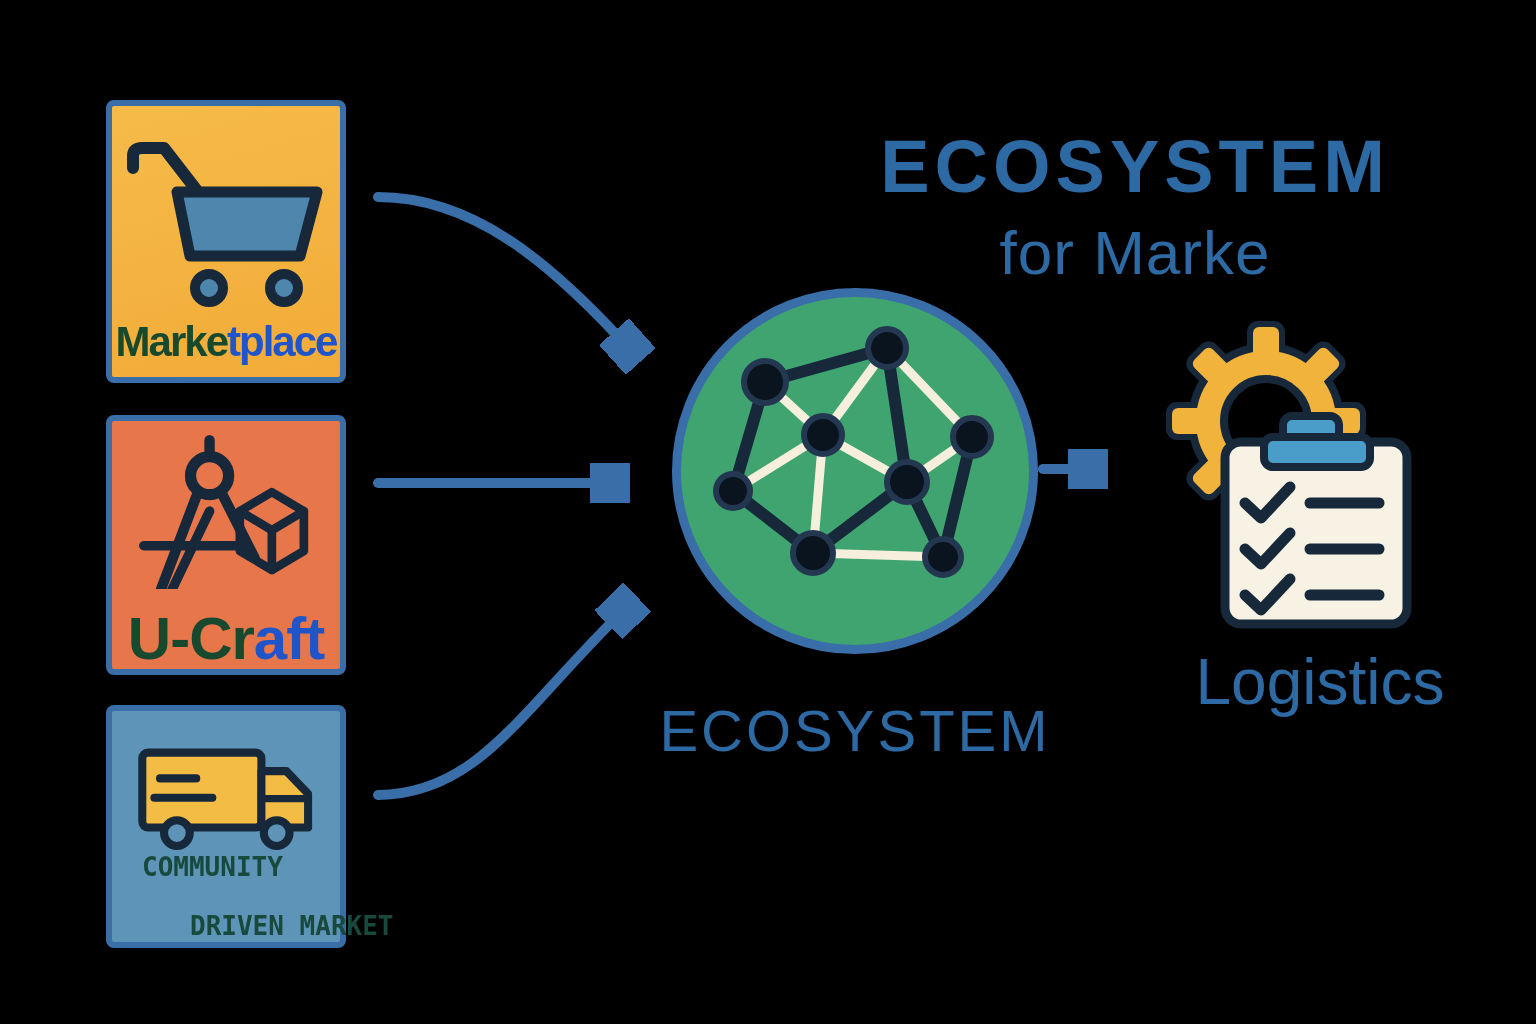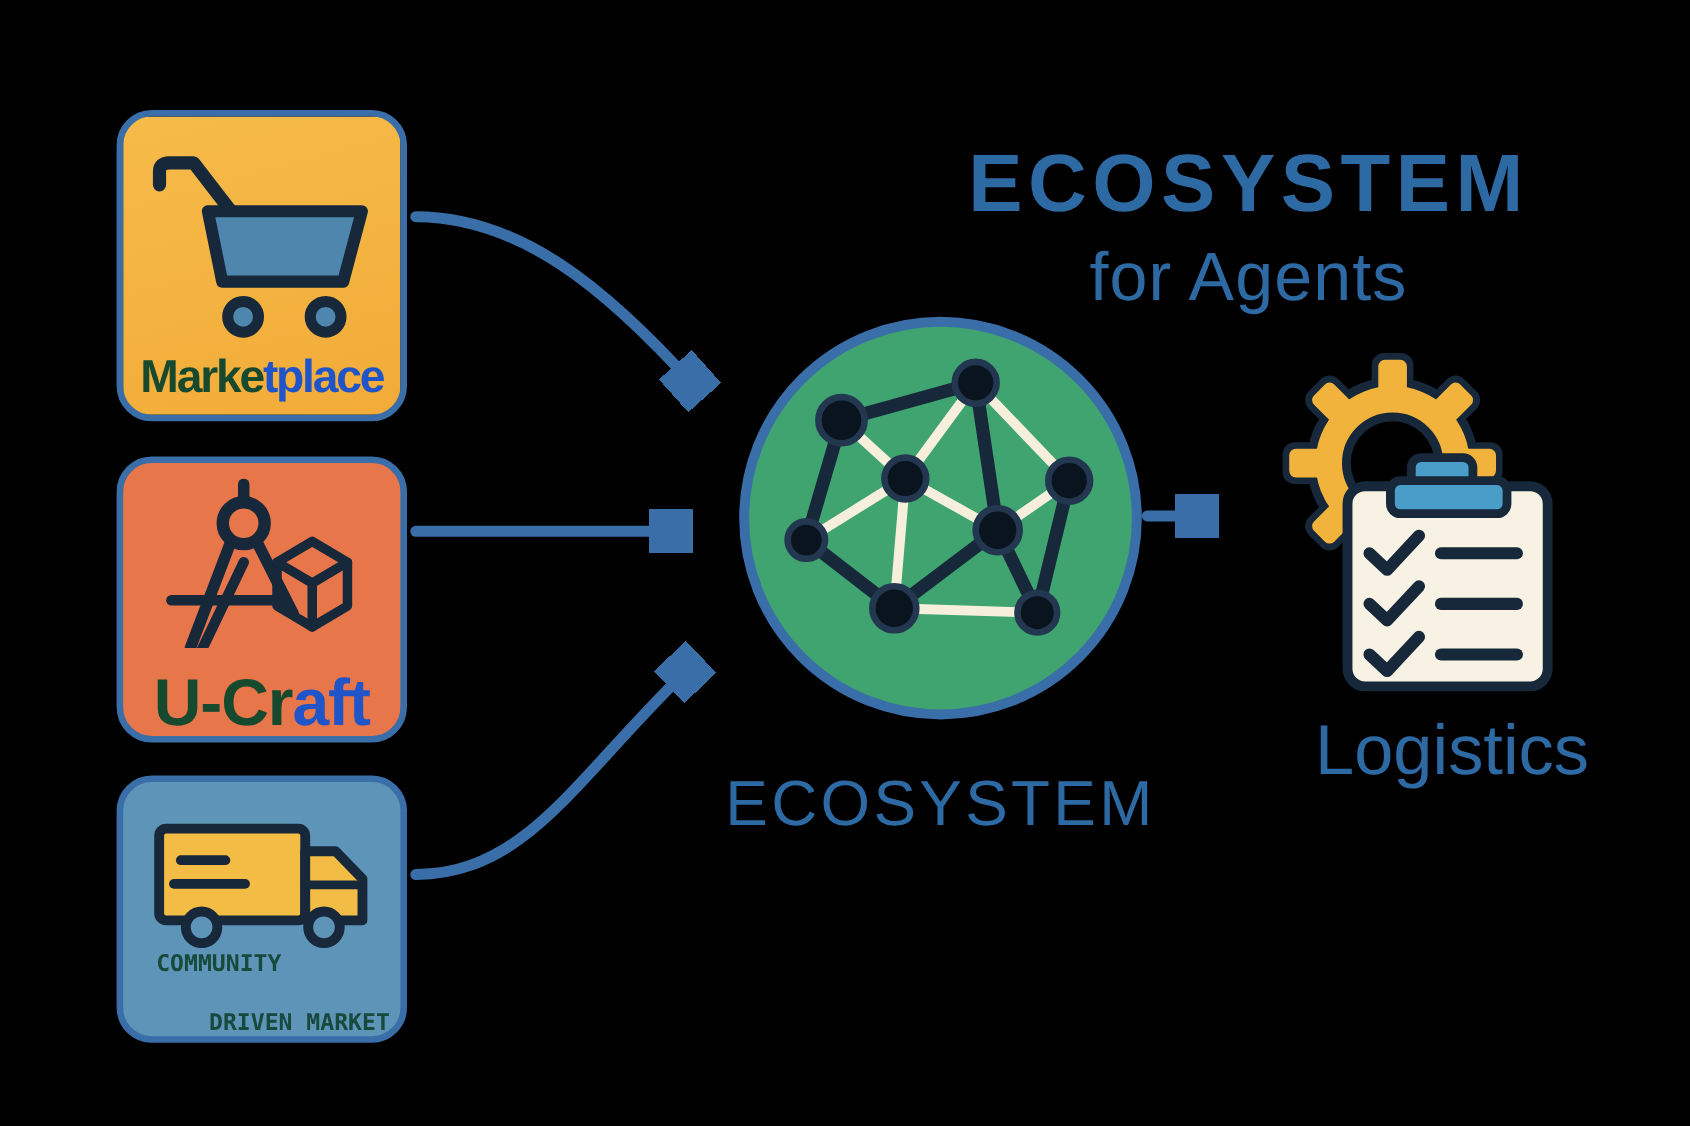--- a/index.html
+++ b/index.html
@@ -1,34 +1,34 @@
 <!DOCTYPE html>
 <html><head>
 <meta charset="utf-8">
 <style>
   html,body{margin:0;padding:0;background:#000;}
   .canvas{
     position:relative;width:1536px;height:1024px;background:#000;overflow:hidden;
     font-family:"Liberation Sans", sans-serif;
   }
   
-  .src-box{position:absolute;left:106px;width:264px;border:6px solid #3a6ea8;
-    border-radius:32px;box-sizing:border-box;display:flex;flex-direction:column;
+  .src-box{position:absolute;left:106px;width:240px;border:6px solid #3a6ea8;
+    border-radius:8px;box-sizing:border-box;display:flex;flex-direction:column;
     align-items:center;justify-content:flex-start;}
   .box-marketplace{top:100px;height:283px;background:linear-gradient(165deg,#f6bb49 0%,#f2ab38 100%);}
   .box-ucraft{top:415px;height:260px;background:#e8764b;}
   .box-community{top:705px;height:243px;background:#5e94b8;}
   .src-icon{display:block;}
   .src-label{white-space:nowrap;font-weight:bold;line-height:1;}
   .label-marketplace{font-size:42px;letter-spacing:-2px;margin-top:2px;}
   .label-ucraft{font-size:60px;letter-spacing:-1px;margin-top:20px;}
   .t-green{color:#17492f;}
   .t-blue{color:#1f55c9;}
   .label-community{font-family:"DejaVu Sans Mono", monospace;font-weight:bold;
-    color:#174a3c;font-size:21px;line-height:1.2;width:100%;box-sizing:border-box;
+    color:#174a3c;font-size:26px;line-height:1.2;width:100%;box-sizing:border-box;
     padding-left:30px;white-space:nowrap;}
   .label-community .line2{padding-left:48px;margin-top:28px;}
   
   .arrows{position:absolute;left:0;top:0;pointer-events:none;}
   .arrows path{stroke:#3a6ea8;stroke-width:10;fill:none;stroke-linecap:round;}
   
   .hub-circle{position:absolute;left:672px;top:288px;width:366px;height:366px;
     border-radius:50%;background:#3fa470;border:9px solid #3a6ea8;box-sizing:border-box;}
   .hub-net{position:absolute;left:-9px;top:-9px;}
   .hub-label{position:absolute;left:650px;top:697px;width:410px;text-align:center;
@@ -144,21 +144,21 @@
         <circle cx="61" cy="203" r="17"></circle>
         <circle cx="141" cy="265" r="20"></circle>
         <circle cx="271" cy="269" r="18"></circle>
       </g>
     </svg>
   </div>
   <div class="hub-label">ECOSYSTEM</div>
 
   <div class="title-block">
     <div class="title-main">ECOSYSTEM</div>
-    <div class="title-sub">for Agents</div>
+    <div class="title-sub">for Marke</div>
   </div>
 
   <svg class="output-icon" width="250" height="325" viewBox="0 0 250 325">
 
     <g transform="translate(101,106)">
       <g fill="#f2b33d" stroke="#16283a" stroke-width="8">
         <rect x="-15" y="-96" width="30" height="36" rx="7" transform="rotate(0)"></rect>
         <rect x="-15" y="-96" width="30" height="36" rx="7" transform="rotate(45)"></rect>
         <rect x="-15" y="-96" width="30" height="36" rx="7" transform="rotate(90)"></rect>
         <rect x="-15" y="-96" width="30" height="36" rx="7" transform="rotate(135)"></rect>

